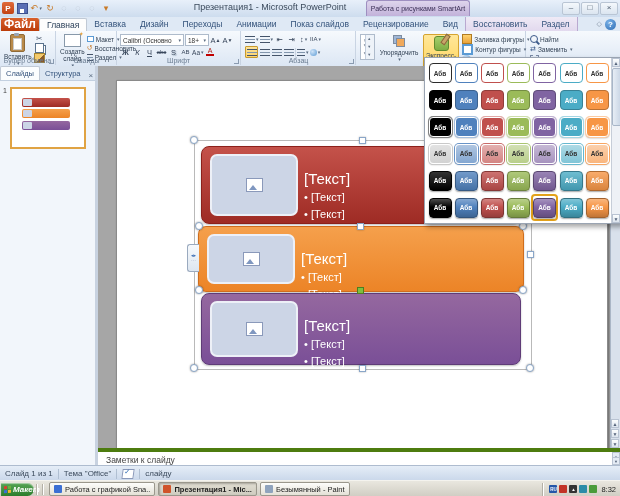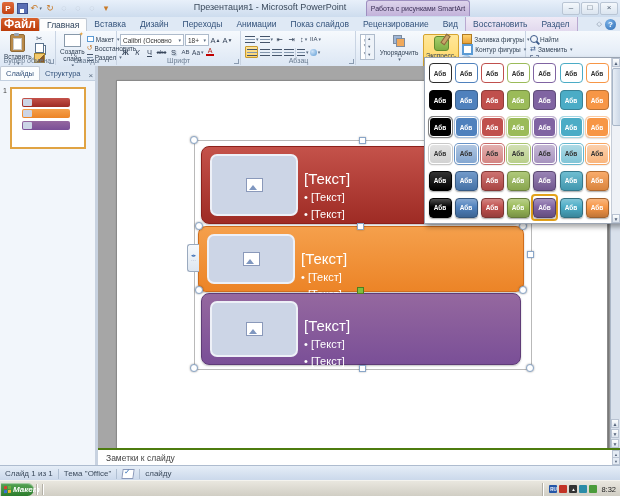--- a/index.html
+++ b/index.html
@@ -118,21 +118,21 @@
   .sa-bullet:before{content:"• ";}
   .hc{position:absolute;width:6px;height:6px;border-radius:50%;background:#fff;border:1px solid #8aa6c8;box-shadow:0 0 2px rgba(0,0,0,.4);}
   .hs{position:absolute;width:5px;height:5px;background:#fff;border:1px solid #8aa6c8;box-shadow:0 0 2px rgba(0,0,0,.35);}
   .hg{position:absolute;width:5px;height:5px;background:#7fbf3f;border:1px solid #4e7d22;}
   .txtpane-tab{position:absolute;left:89px;top:178px;width:11px;height:26px;background:linear-gradient(#f6f9fc,#dde6f0);
     border:1px solid #9aaabf;border-right:none;border-radius:3px 0 0 3px;
     display:flex;flex-direction:column;align-items:center;justify-content:center;font-size:5px;color:#3d6fb4;line-height:5px;}
   .v-scroll{position:absolute;right:0;top:0;bottom:0;width:9px;background:#d9e1ec;border-left:1px solid #aab6c6;}
   .v-scroll .ar{position:absolute;left:0;width:8px;height:9px;font-size:5px;color:#55637a;text-align:center;line-height:8px;
     background:linear-gradient(#fdfefe,#dce4ee);border:1px solid #b9c3d2;box-sizing:border-box;}
-  .notes{position:absolute;left:98px;bottom:0;width:522px;height:17px;background:#fff;border-top:2px solid #4d7c0f;box-sizing:border-box;}
+  .notes{position:absolute;left:98px;bottom:0;width:522px;height:17px;background:#fff;border-top:4px solid #4d7c0f;box-sizing:border-box;}
   .notes-text{position:absolute;left:8px;top:3px;font-size:8.5px;color:#444;}
   
   .status{position:absolute;left:0;top:465px;width:620px;height:15px;
     background:linear-gradient(#e5edf7,#c9d7ea);border-top:1px solid #aebccf;display:flex;align-items:center;font-size:8px;color:#3b4a5c;}
   .st-cell{padding:0 5px;border-right:1px solid #b0bfd2;height:10px;line-height:10px;white-space:nowrap;}
   .st-right{margin-left:auto;display:flex;align-items:center;gap:3px;padding-right:3px;}
   .vbtn{width:11px;height:9px;border:1px solid #9fb0c4;background:#eef3f9;position:relative;}
   .vbtn.on{background:#fcd978;border-color:#c89a2e;}
   .zbtn{width:9px;height:9px;border:1px solid #9fb0c4;border-radius:50%;background:#f2f6fb;
     text-align:center;line-height:8px;font-size:7px;color:#44546a;}
@@ -640,20 +640,34 @@
       <span class="flag">
         <i style="background:#d64232;"></i>
           <i style="background:#6cb33f;"></i>
           <i style="background:#3b6fd4;"></i>
           <i style="background:#f2b630;"></i>
       </span>
       <span>Макет</span>
     </div>
     <span class="tsep"></span>
       <span class="tsep"></span>
+    <div id="task-windows" style="display:flex;align-items:center;">
+        <div class="twin">
+          <span class="tico" style="background: rgb(59, 111, 212);"></span>
+          <span>Работа с графикой Sna..</span>
+        </div>
+        <div class="twin on">
+          <span class="tico" style="background: rgb(208, 83, 42);"></span>
+          <span>Презентация1 - Mic...</span>
+        </div>
+        <div class="twin">
+          <span class="tico" style="background: rgb(143, 163, 189);"></span>
+          <span>Безымянный - Paint</span>
+        </div>
+      </div>
     <div class="tray">
       <span class="ti" style="background:#2456a8;">RU</span>
       <span class="ti" style="background:#c23326;"></span>
       <span class="ti" style="background:#333;color:#fff;">▲</span>
       <span class="ti" style="background:#2b8ca8;"></span>
       <span class="ti" style="background:#4a9b3a;"></span>
       <span class="clock">8:32</span>
     </div>
   </div>
 </div>

